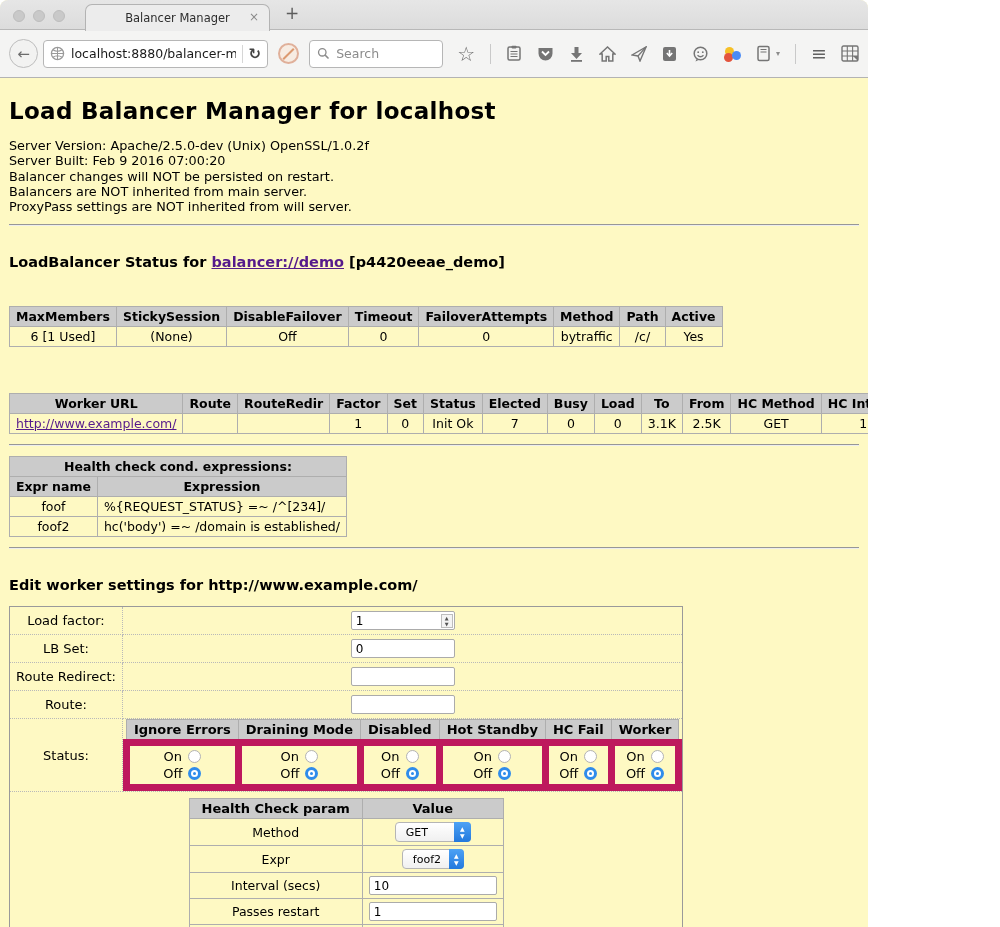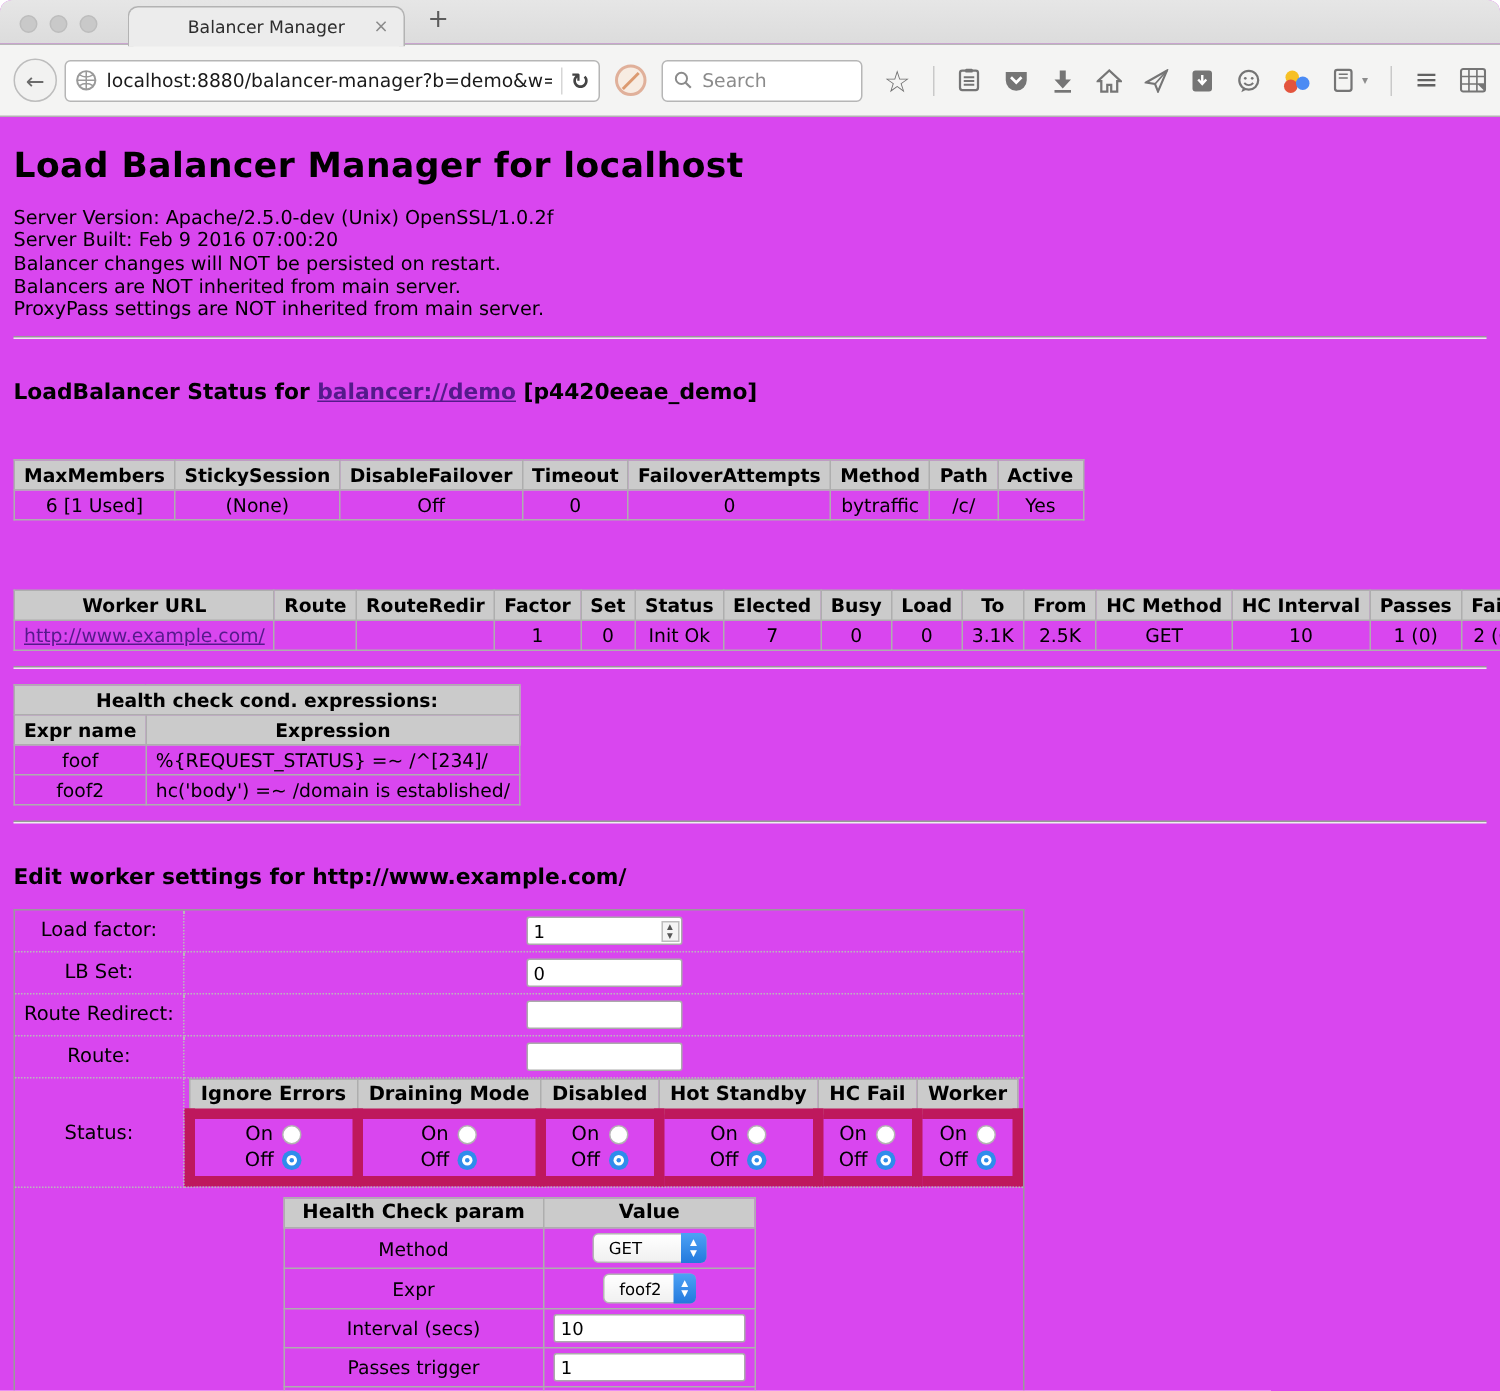--- a/index.html
+++ b/index.html
@@ -1,21 +1,21 @@
 <!DOCTYPE html>
 <html><head>
 <meta charset="utf-8">
 <style>
   * { box-sizing: border-box; margin: 0; padding: 0; }
   html,body { width:1000px; height:927px; }
   body {
     font-family: "DejaVu Sans", "Liberation Sans", sans-serif;
     background:#fff; overflow:hidden;
   }
-  .window { width:1000px; height:927px; border-radius:8px 8px 0 0; overflow:hidden; background:#d946ef; }
+  .window { width:868px; height:927px; border-radius:8px 8px 0 0; overflow:hidden; background:#fef9c3; }
 
   
   .tabbar { height:30px; background:linear-gradient(#e6e6e6,#dcdcdc); position:relative; border-bottom:1px solid #b8b8b8; }
   .traffic { position:absolute; top:10px; left:13px; display:flex; gap:8px; }
   .traffic span { width:12px; height:12px; border-radius:50%; background:#c9c9c9; border:1px solid #bdbdbd; }
   .tab { position:absolute; left:85px; top:4px; width:185px; height:27px; background:#ececec;
          border:1px solid #b3b3b3; border-bottom:none; border-radius:7px 7px 0 0;
          display:flex; align-items:center; justify-content:center; }
   .tab-title { font-size:11.5px; color:#2d2d2d; }
   .tab-close { position:absolute; right:10px; top:5px; font-size:12px; color:#8a8a8a; cursor:default; }
@@ -187,21 +187,21 @@
   </div>
 
   <div class="content">
     <h1>Load Balancer Manager for localhost</h1>
 
     <div class="info">
       <div>Server Version: Apache/2.5.0-dev (Unix) OpenSSL/1.0.2f</div>
       <div>Server Built: Feb 9 2016 07:00:20</div>
       <div>Balancer changes will NOT be persisted on restart.</div>
       <div>Balancers are NOT inherited from main server.</div>
-      <div>ProxyPass settings are NOT inherited from main server.</div>
+      <div>ProxyPass settings are NOT inherited from will server.</div>
     </div>
 
     <hr>
 
     <h3><span>LoadBalancer Status for </span><a href="#">balancer://demo</a><span> [p4420eeae_demo]</span></h3>
 
     <table class="bordered" id="balancer-table">
       <thead>
           <tr id="balancer-head">
             <th>MaxMembers</th>
@@ -440,21 +440,21 @@
                           <span>▲</span>
                           <span>▼</span>
                         </span>
                       </span></td>
                   </tr>
                   <tr>
                     <td>Interval (secs)</td>
                     <td class="val"><input class="txt" type="text" value="10" style=""></td>
                   </tr>
                   <tr>
-                    <td>Passes trigger</td>
+                    <td>Passes restart</td>
                     <td class="val"><input class="txt" type="text" value="1" style=""></td>
                   </tr>
                   <tr>
                     <td>HC uri</td>
                     <td class="val"><input class="txt" type="text" style=""></td>
                   </tr>
                 </tbody>
             </table>
           </td>
         </tr>

